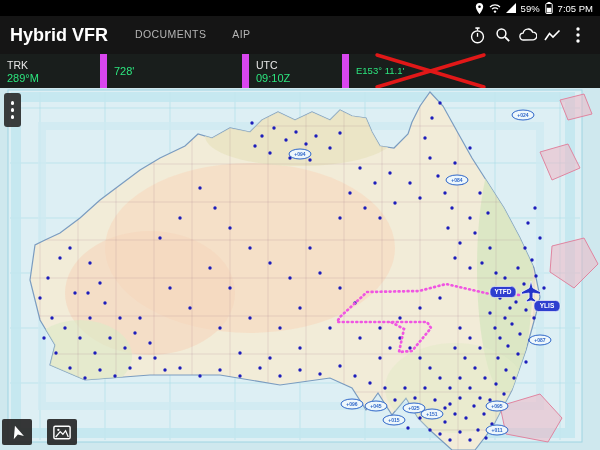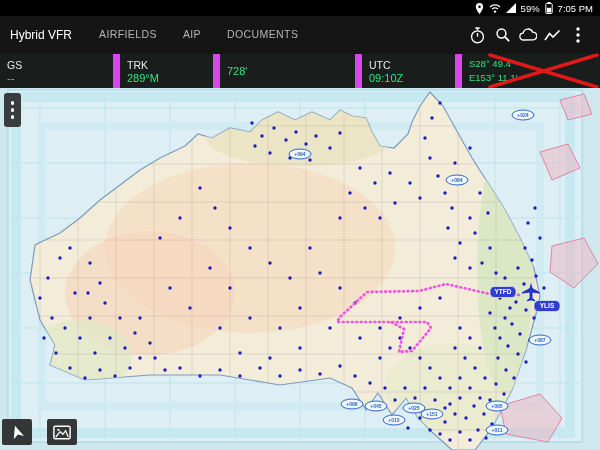--- a/index.html
+++ b/index.html
@@ -9,21 +9,21 @@
 
   
   .status-bar{position:absolute;top:0;left:0;right:0;height:16px;background:#000;
     display:flex;align-items:center;justify-content:flex-end;gap:5px;padding:0 7px;
     color:#fff;font-size:9.5px}
   .status-bar svg{display:block}
 
   
   .app-bar{position:absolute;top:16px;left:0;right:0;height:38px;background:#151515;
     display:flex;align-items:center;padding:0 10px;color:#fff}
-  .app-title{font-size:12px;font-weight:normal;margin-right:14px;white-space:nowrap}
+  .app-title{font-size:18px;font-weight:bold;margin-right:14px;white-space:nowrap}
   .tabs{display:flex;height:100%}
   .tab{display:flex;align-items:center;padding:0 13px;font-size:10.5px;letter-spacing:.4px;
     color:#b5b5b5;border-bottom:2.5px solid transparent}
   .tab.active{color:#fff;border-bottom-color:#fff}
   .appbar-spacer{flex:1}
   .icon-btn{width:25px;height:26px;display:flex;align-items:center;justify-content:center}
 
   
   .data-strip{position:absolute;top:54px;left:0;right:0;height:34px;background:#191e1c;
     display:flex;color:#e9e9e9}
@@ -71,23 +71,22 @@
       <rect x="2.5" y="0" width="3" height="1.5" fill="#fff"></rect>
       <rect x=".8" y="1.5" width="6.4" height="10" rx="1" fill="none" stroke="#fff"></rect>
       <rect x="1.8" y="5.8" width="4.4" height="4.7" fill="#fff"></rect>
     </svg>
     <span>7:05 PM</span>
   </div>
 
   <div class="app-bar">
     <div class="app-title">Hybrid VFR</div>
     <div class="tabs">
-      <div class="tab">AIRFIELDS</div>
+      <div class="tab">DOCUMENTS</div>
       <div class="tab">AIP</div>
-      <div class="tab">DOCUMENTS</div>
     </div>
     <div class="appbar-spacer"></div>
     <div class="icon-btn">
       <svg width="17" height="17" viewBox="0 0 16 16">
         <line x1="6" y1="1" x2="10" y2="1" stroke="#fff" stroke-width="1.5"></line>
         <line x1="8" y1="1" x2="8" y2="3.4" stroke="#fff" stroke-width="1.2"></line>
         <circle cx="8" cy="9.2" r="5.6" fill="none" stroke="#fff" stroke-width="1.3"></circle>
         <line x1="8" y1="9.2" x2="8" y2="5.6" stroke="#fff" stroke-width="1.2"></line>
       </svg>
     </div>
@@ -110,37 +109,32 @@
     <div class="icon-btn">
       <svg width="4" height="16" viewBox="0 0 4 16">
         <circle cx="2" cy="2" r="1.7" fill="#fff"></circle>
         <circle cx="2" cy="8" r="1.7" fill="#fff"></circle>
         <circle cx="2" cy="14" r="1.7" fill="#fff"></circle>
       </svg>
     </div>
   </div>
 
   <div class="data-strip">
-    <div class="field f-gs">
-      <span class="label">GS</span>
-      <span class="value">--</span>
-    </div>
     <div class="field f-trk">
       <span class="label">TRK</span>
       <span class="value">289°M</span>
     </div>
     <div class="field f-alt">
       <span class="value">728'</span>
     </div>
     <div class="field f-utc">
       <span class="label">UTC</span>
       <span class="value">09:10Z</span>
     </div>
     <div class="field f-coords">
-      <span class="value">S28° 49.4'</span>
       <span class="value">E153° 11.1'</span>
       <svg class="red-x" width="118" height="38" viewBox="0 0 118 38">
         <line x1="6" y1="3" x2="113" y2="35" stroke="var(--annotation-red,#e11818)" stroke-width="3.4" stroke-linecap="round"></line>
         <line x1="6" y1="35" x2="113" y2="3" stroke="var(--annotation-red,#e11818)" stroke-width="3.4" stroke-linecap="round"></line>
       </svg>
     </div>
   </div>
 
   <div class="map-wrap">
     <svg id="map-svg" width="600" height="362" viewBox="0 0 600 362">

